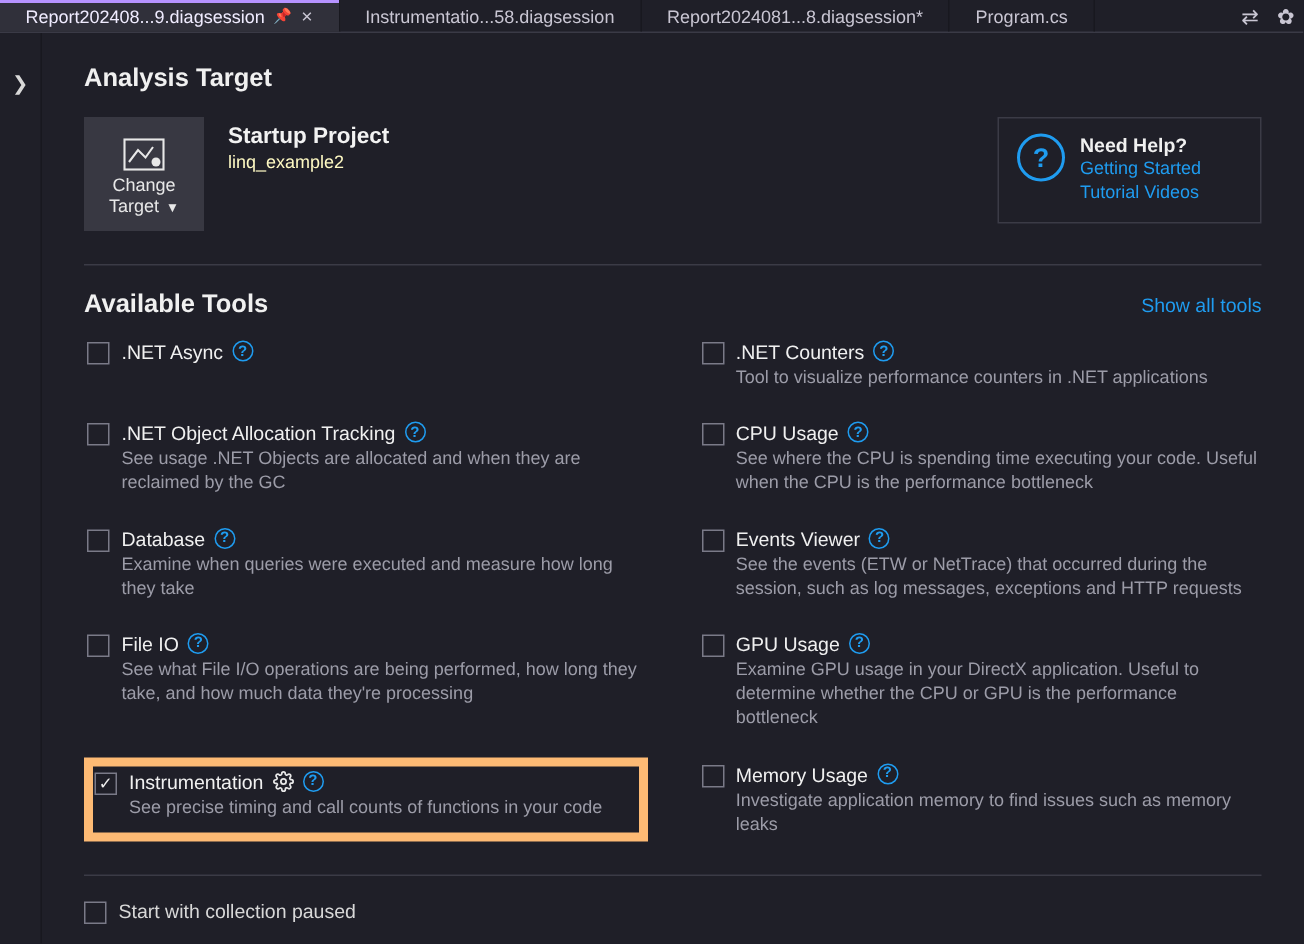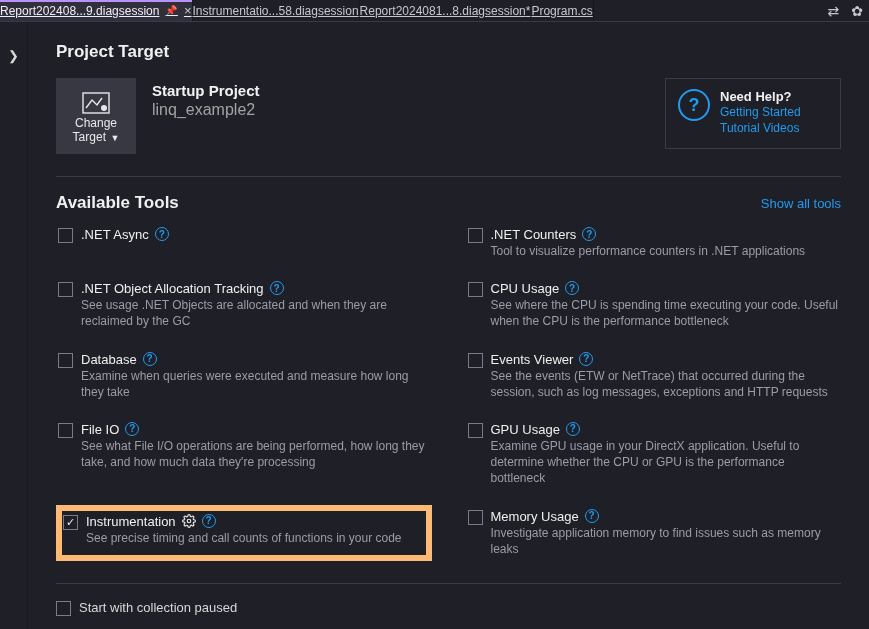--- a/index.html
+++ b/index.html
@@ -17,27 +17,26 @@
     display: flex;
     align-items: center;
     height: 22px;
     background: #1f1f28;
     border-bottom: 1px solid #3a3a46;
   }
   .tab {
     display: flex;
     align-items: center;
     height: 100%;
-    padding: 0 0;
+    padding: 0 17px;
     border-right: 1px solid #18181f;
     font-size: 12px;
     color: #c9c6d3;
     cursor: pointer;
     position: relative;
-    text-decoration: underline;
   }
   .tab.active {
     background: #30303a;
     color: #f0ecff;
   }
   .tab.active::before{
     content:"";
     position:absolute;
     left:0; top:0; right:0;
     height:2px;
@@ -100,22 +99,22 @@
   }
   .change-target svg { margin-bottom:2px; }
   .change-target .careticon { font-size:9px; margin-left:2px; }
   .proj-title {
     font-size: 15px;
     font-weight: 600;
     color: #f2f2f2;
     margin-top:4px;
   }
   .proj-sub {
-    font-size: 16px;
-    color: #a3a3a3;
+    font-size: 12px;
+    color: #fef9c3;
     margin-top:2px;
   }
   .help-card {
     width: 176px;
     border: 1px solid #3b3b46;
     padding: 10px 12px 12px 12px;
     display:flex;
     gap:10px;
     align-items:flex-start;
   }
@@ -204,21 +203,21 @@
   <div class="tabicon">⇄</div>
   <div class="tabicon">✿</div>
 </div>
 
 <div class="body">
   <div class="gutter">
     <div class="chevron-right">❯</div>
   </div>
 
   <div class="main">
-    <h1 class="section">Project Target</h1>
+    <h1 class="section">Analysis Target</h1>
 
     <div class="topline">
       <div class="target-block">
         <div class="change-target">
           <svg width="28" height="22" viewBox="0 0 28 22">
             <rect x="1" y="1" width="26" height="20" fill="none" stroke="#e8e8e8" stroke-width="1.4"></rect>
             <polyline points="4,16 10,8 15,13 20,6" fill="none" stroke="#e8e8e8" stroke-width="1.4"></polyline>
             <circle cx="22" cy="16" r="3" fill="#e8e8e8"></circle>
           </svg>
           <div><span>Change</span></div>

